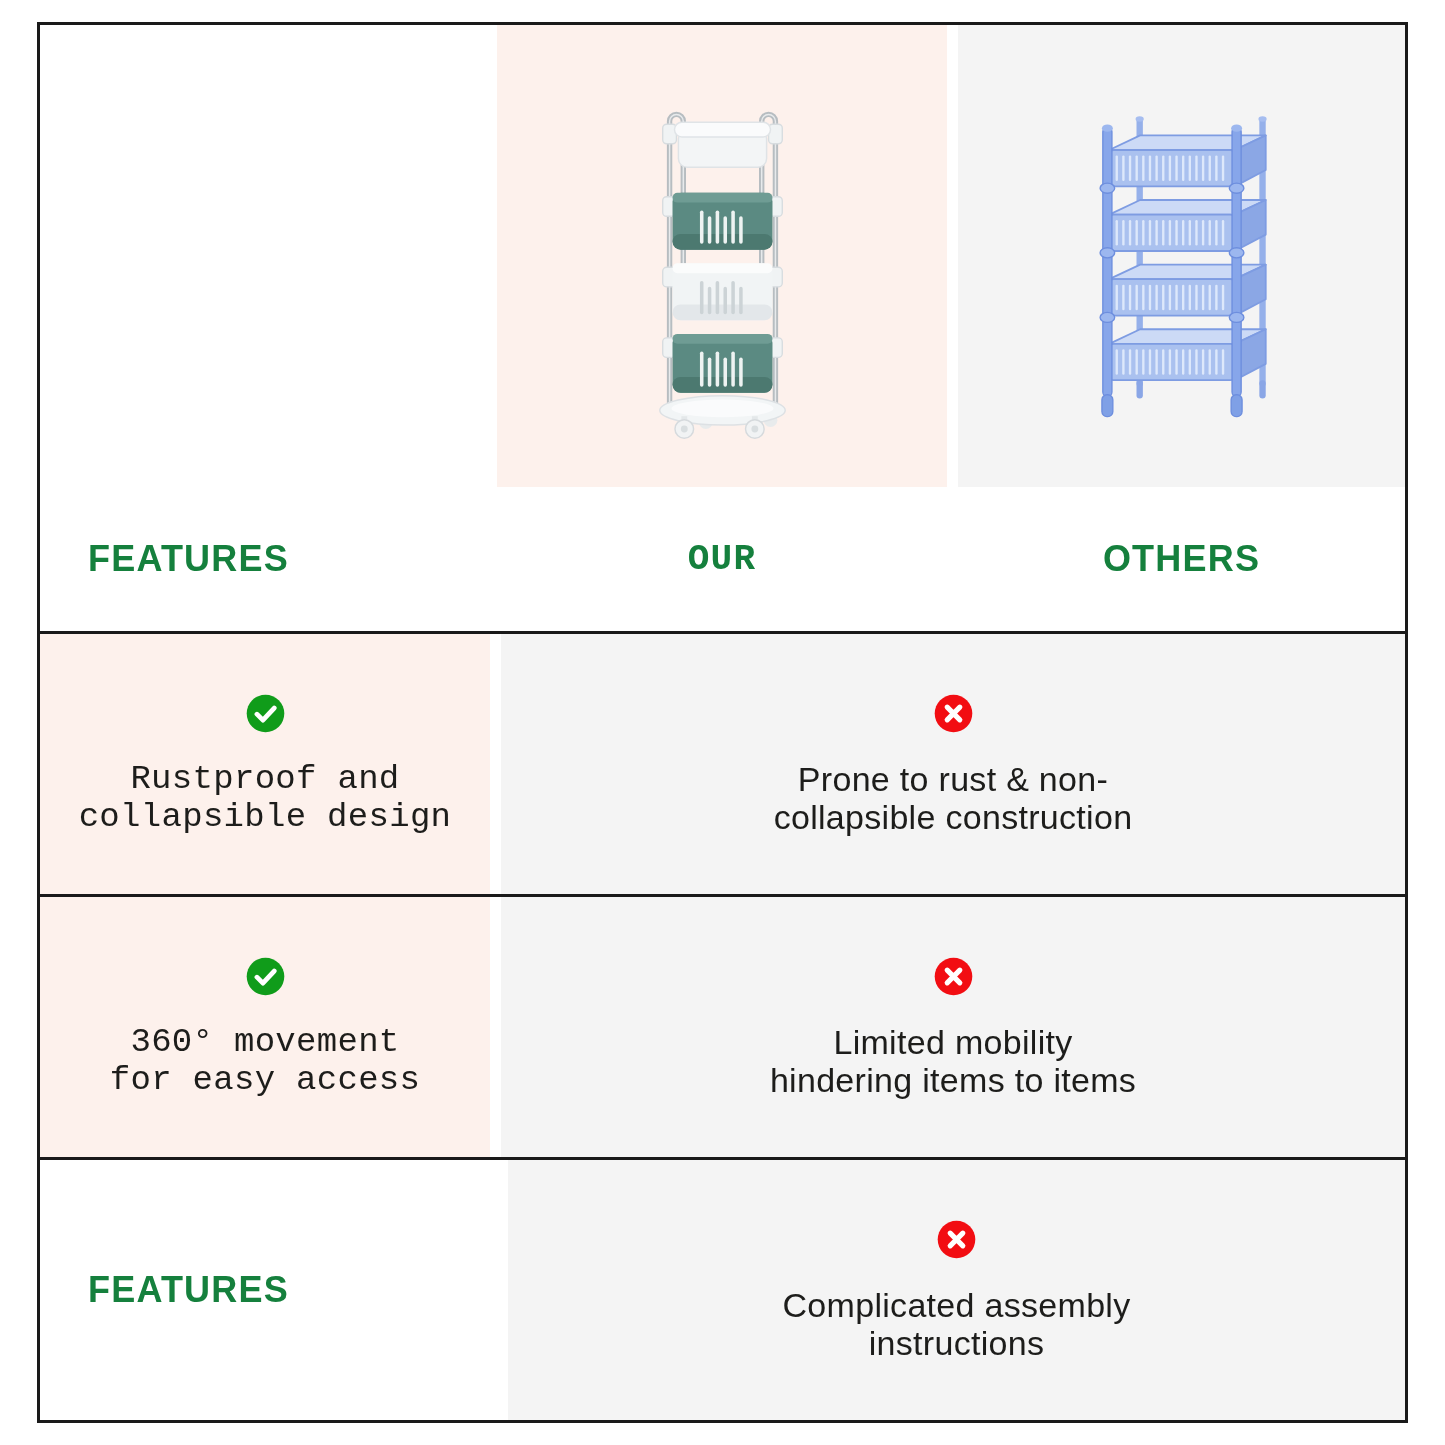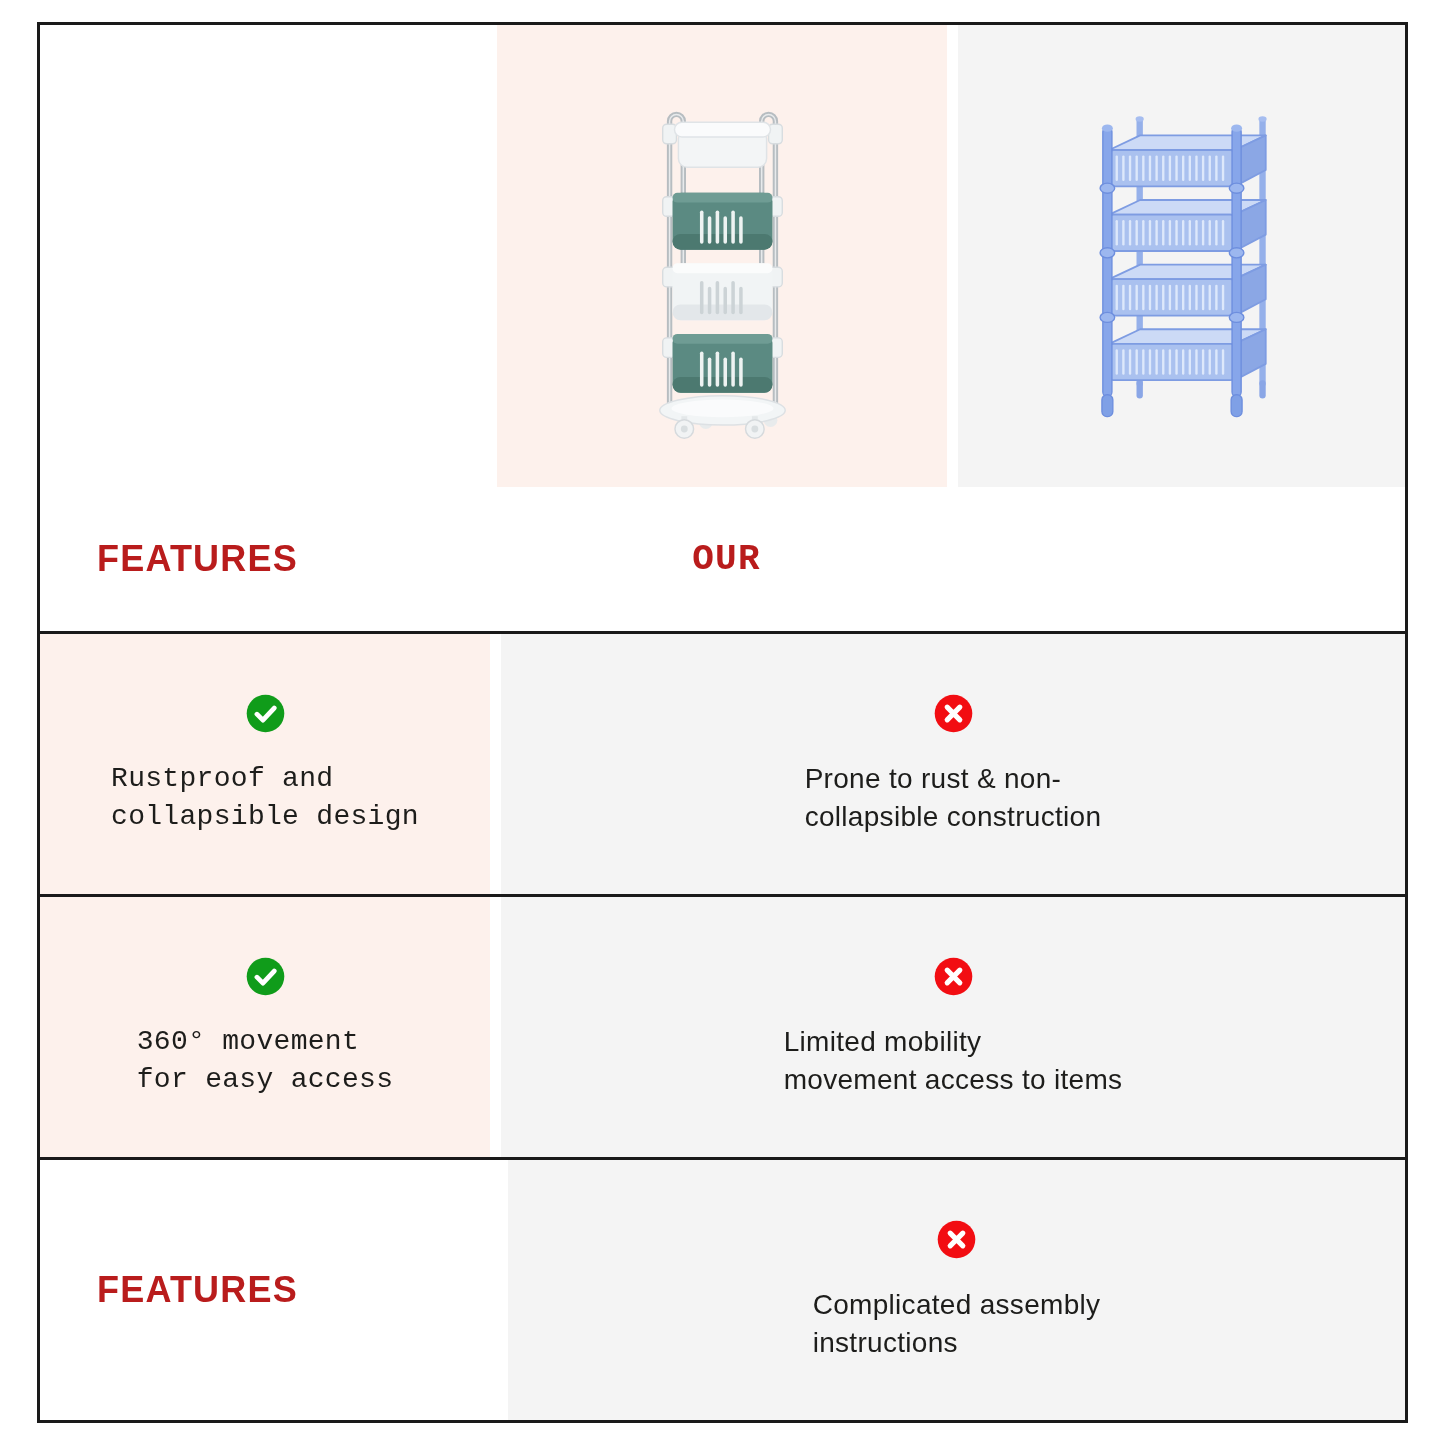--- a/index.html
+++ b/index.html
@@ -19,25 +19,25 @@
   .c1 { width:457px; display:flex; align-items:center; padding-left:48px; }
   .c2 { width:450px; display:flex; flex-direction:column; align-items:center; justify-content:center;font-family:Liberation Mono, monospace; }
   .cgap { width:11px; background:#fff; }
   .c3 { flex:1; display:flex; flex-direction:column; align-items:center; justify-content:center; }
   .row-images .c2 { background:var(--our-bg); }
   .row-images .c3 { background:var(--others-bg); }
   .row-feature .c2 { background:var(--our-bg); }
   .row-feature .c3 { background:var(--others-bg); }
   .row-labels .c2, .row-labels .c3 { background:#fff; }
   .col-header, .feature-label {
-    font-size:36px; font-weight:700; letter-spacing:1.2px; color:#b91c1c;margin-left:9px;
+    font-size:36px; font-weight:700; letter-spacing:1.2px; color:#15803d;
   }
   .cell-text {
-    margin-top:26px; font-size:28px; line-height:38px; letter-spacing:.3px;
-    color:var(--text); text-align:left; white-space:pre-line;
+    margin-top:26px; font-size:34px; line-height:38px; letter-spacing:.3px;
+    color:var(--text); text-align:center; white-space:pre-line;
   }
   .badge { width:41px; height:41px; display:block; }
   .badge.check { fill:var(--green); }
   .badge.cross { fill:var(--red); }
   .product { display:block; }
   .product.others { transform:translateY(10px); }
   .defs-svg { position:absolute; width:0; height:0; overflow:hidden; }
 </style>
 </head>
 <body>
@@ -269,20 +269,23 @@
   </div>
 
   <div class="t-row row-labels">
     <div class="c1">
       <span class="col-header">FEATURES</span>
     </div>
     <div class="c2">
       <span class="col-header">OUR</span>
     </div>
     <div class="cgap"></div>
+    <div class="c3">
+      <span class="col-header">OTHERS</span>
+    </div>
   </div>
 
   <div class="t-row row-feature">
     <div class="c2">
       <svg class="badge check" viewBox="0 0 48 48">
           <use href="#icon-check"></use>
         </svg>
       <div class="cell-text">Rustproof and
 collapsible design</div>
     </div>
@@ -303,21 +306,21 @@
         </svg>
       <div class="cell-text">360° movement
 for easy access</div>
     </div>
     <div class="cgap"></div>
     <div class="c3">
       <svg class="badge cross" viewBox="0 0 48 48">
           <use href="#icon-cross"></use>
         </svg>
       <div class="cell-text">Limited mobility
-movement access to items</div>
+hindering items to items</div>
     </div>
   </div>
 
   <div class="t-row row-feature">
     <div class="c1">
       <span class="feature-label">FEATURES</span>
     </div>
     <div class="cgap"></div>
     <div class="c3">
       <svg class="badge cross" viewBox="0 0 48 48">

